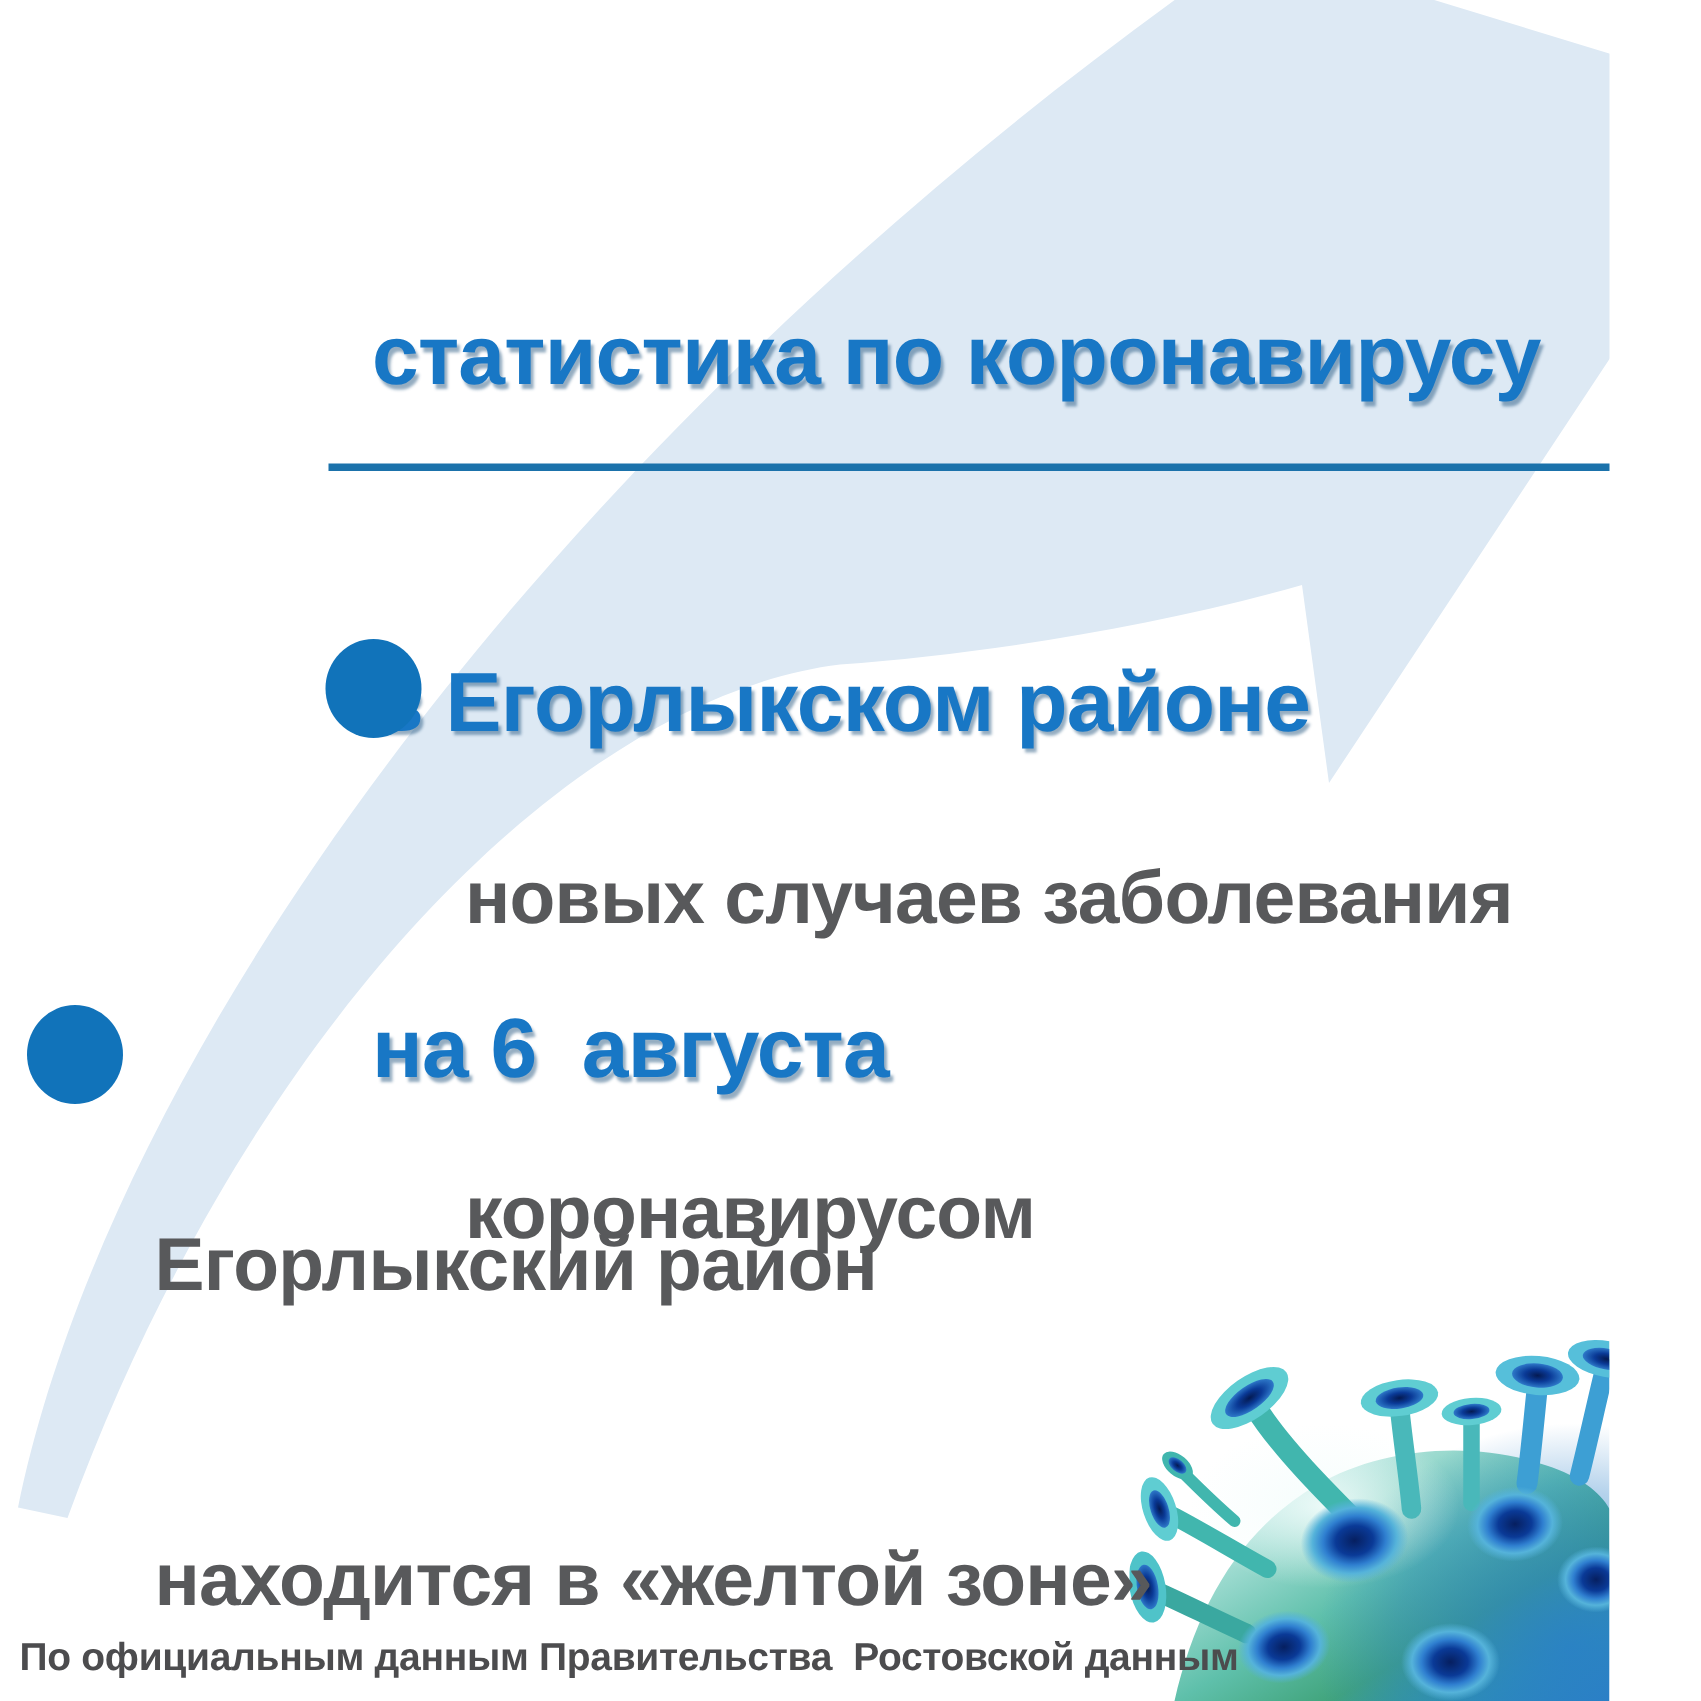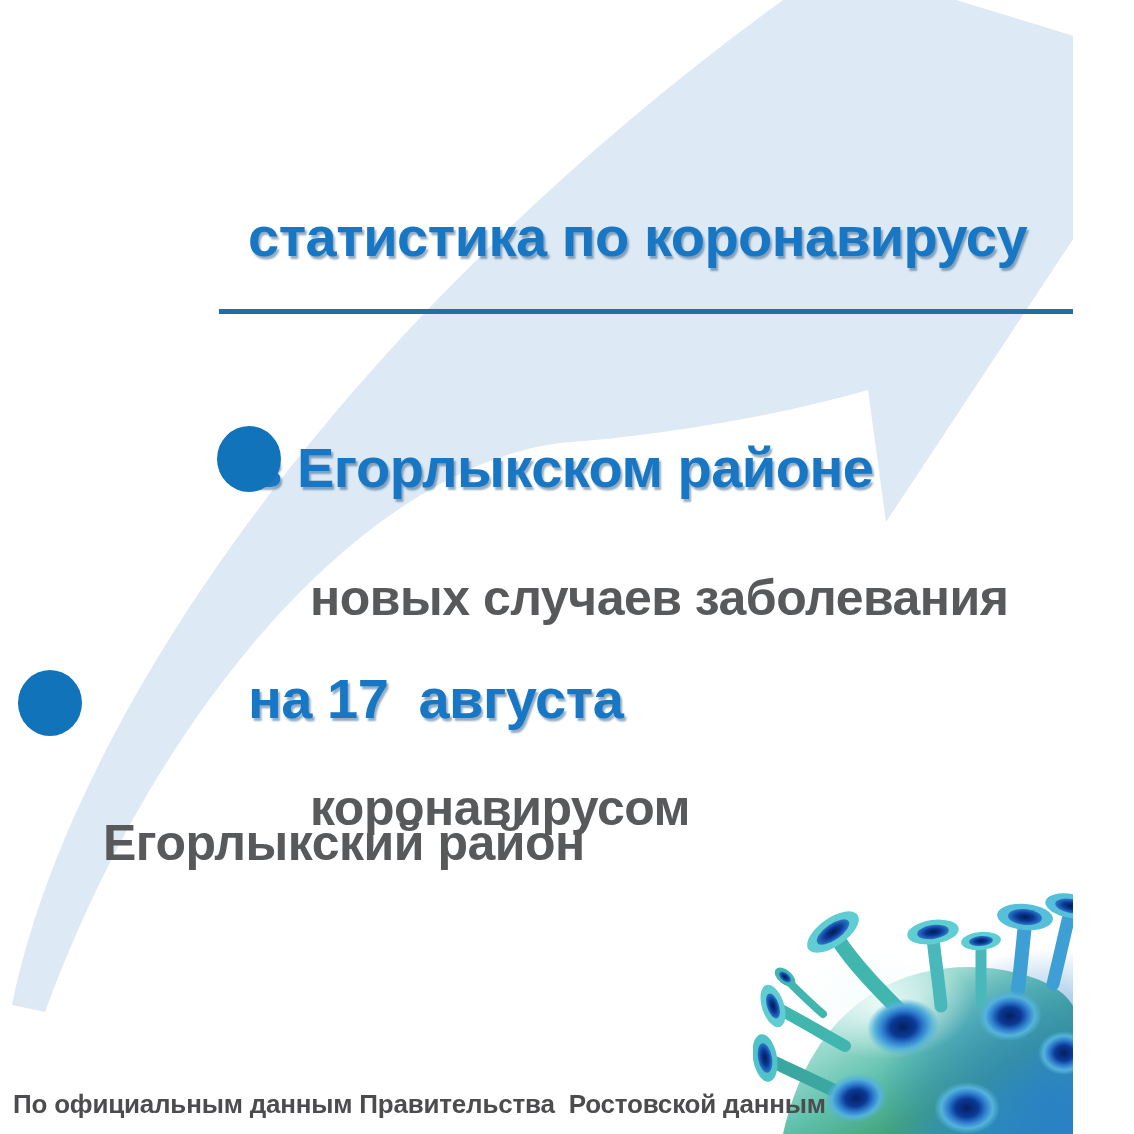--- a/index.html
+++ b/index.html
@@ -142,34 +142,35 @@
       <ellipse cx="257" cy="132" rx="32" ry="25" transform="rotate(-5 257 132)" fill="url(#gCrater)"></ellipse>
       <ellipse cx="103" cy="214" rx="31" ry="24" transform="rotate(-10 103 214)" fill="url(#gCrater)"></ellipse>
       <ellipse cx="214" cy="224" rx="33" ry="26" fill="url(#gCrater)"></ellipse>
       <ellipse cx="311" cy="169" rx="26" ry="22" fill="url(#gCrater)"></ellipse>
     </g>
   </svg>
 
   <div class="title">
     <div>статистика по коронавирусу</div>
     <div>в Егорлыкском районе</div>
-    <div>на 17  августа</div>
+    <div>на 6  августа</div>
   </div>
 
   <div class="rule"></div>
 
   <div class="dot dot1"></div>
   <div class="bullet-text bt1">
     <div>новых случаев заболевания</div>
     <div>коронавирусом</div>
   </div>
 
   <div class="dot dot2"></div>
   <div class="bullet-text bt2">
     <div>Егорлыкский район</div>
+    <div>находится в «желтой зоне»</div>
     
   </div>
 
   <div class="footer">
     <div>По официальным данным Правительства  Ростовской данным</div>
     
     
   </div>
 
 </div>

